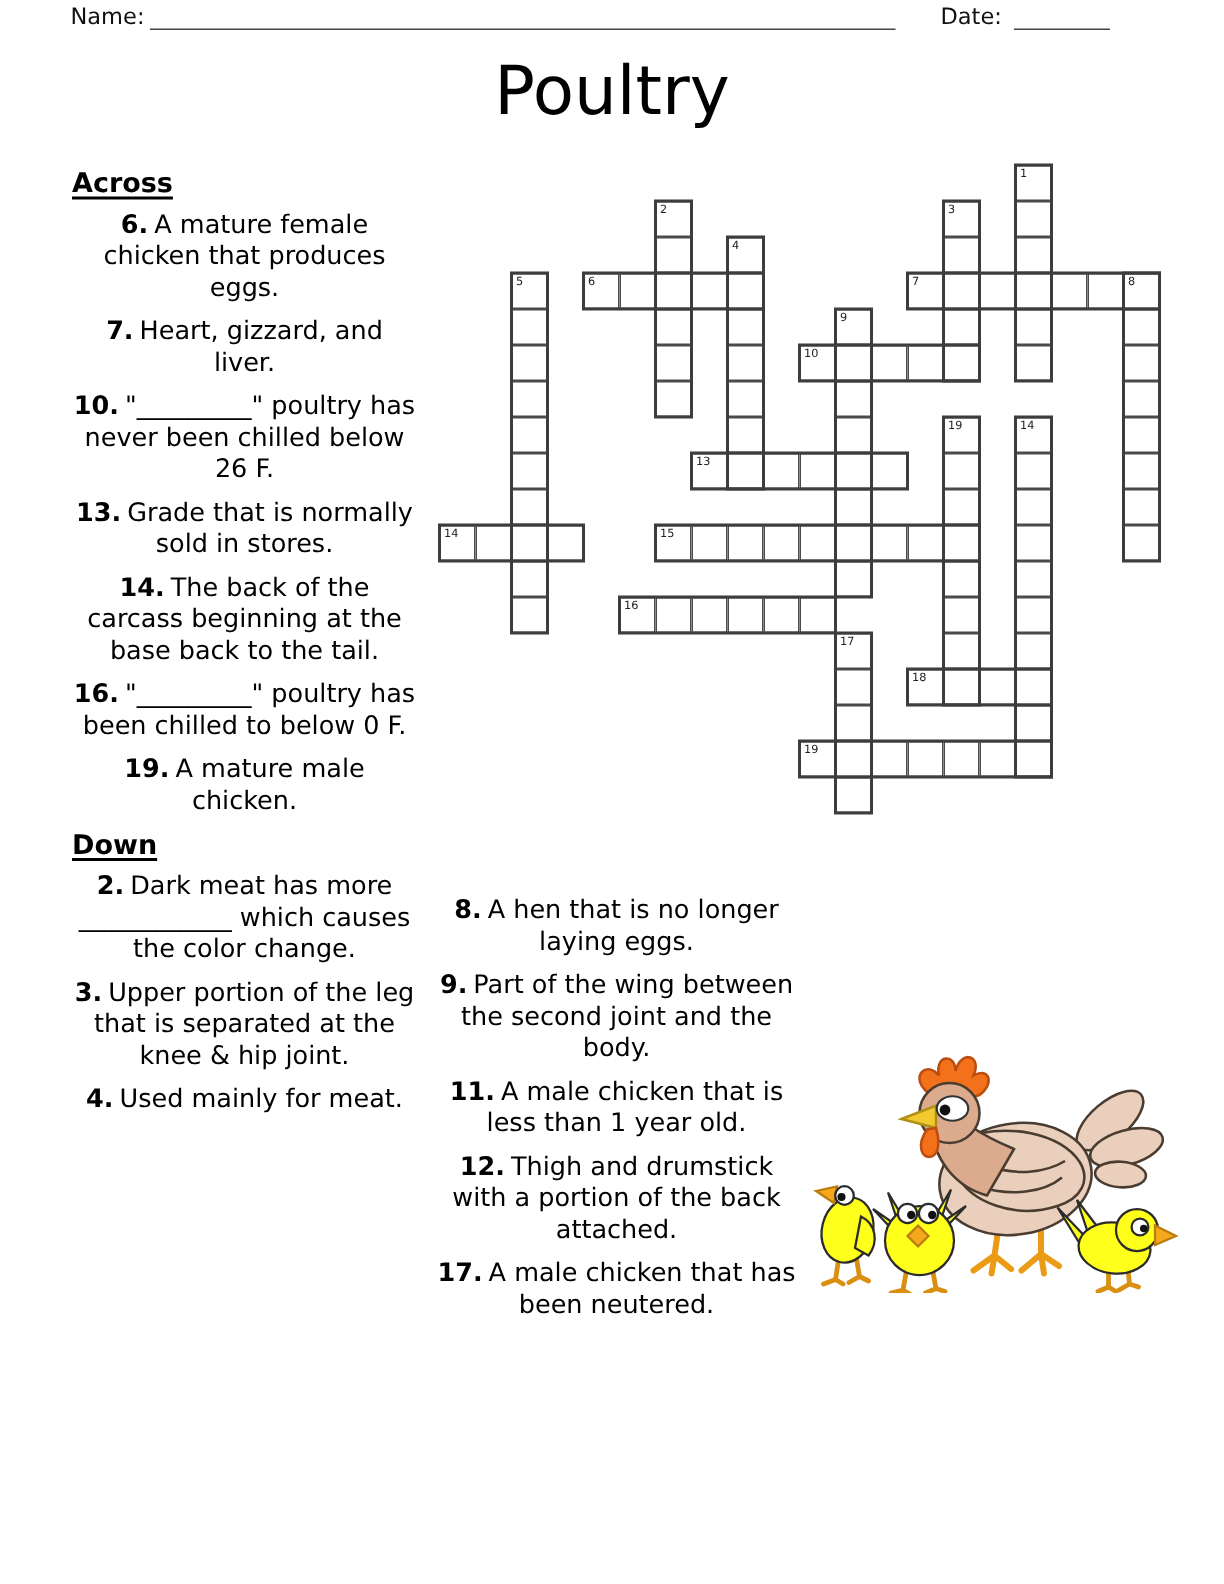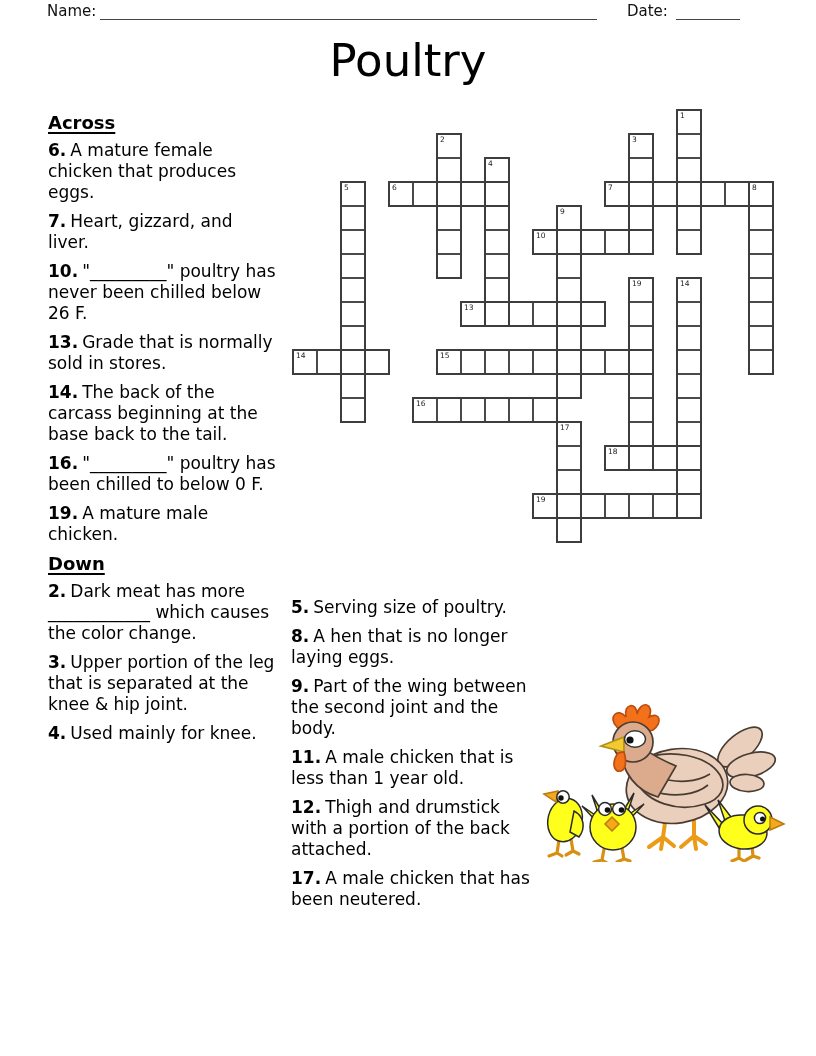--- a/index.html
+++ b/index.html
@@ -14,21 +14,21 @@
   .title{
     position:absolute;top:34px;left:0;width:816px;text-align:center;
     font-size:45px;letter-spacing:0px;color:#000;
   }
   
   .col{position:absolute;font-size:17px;line-height:21px;}
   .col-left{left:48px;top:112px;width:230px;}
   .col-mid{left:291px;top:597px;width:240px;}
   .clue-head{font-size:18px;font-weight:bold;text-decoration:underline;
     text-decoration-thickness:2px;text-underline-offset:3px;margin:0 0 7px 0;}
-  .clue{margin:0 0 8px 0;}
+  .clue{margin:0 0 8px 0;text-align:center;}
   .cnum{font-weight:bold;margin-right:4px;}
   
   .grid{position:absolute;}
   .cell{position:absolute;width:24px;height:24px;box-sizing:border-box;
     background:#fff;border:1px solid #4a4a4a;}
   .word-outline{position:absolute;box-sizing:border-box;
     border:2px solid #3d3d3d;pointer-events:none;z-index:2;}
   .cell-num{position:absolute;z-index:3;font-size:7.5px;line-height:8px;
     color:#222;padding:2px 0 0 3px;}
   
@@ -200,25 +200,24 @@
   <p class="clue"><span class="cnum">6.</span><span>A mature female chicken that produces eggs.</span></p>
   <p class="clue"><span class="cnum">7.</span><span>Heart, gizzard, and liver.</span></p>
   <p class="clue"><span class="cnum">10.</span><span>"_________" poultry has never been chilled below 26 F.</span></p>
   <p class="clue"><span class="cnum">13.</span><span>Grade that is normally sold in stores.</span></p>
   <p class="clue"><span class="cnum">14.</span><span>The back of the carcass beginning at the base back to the tail.</span></p>
   <p class="clue"><span class="cnum">16.</span><span>"_________" poultry has been chilled to below 0 F.</span></p>
   <p class="clue"><span class="cnum">19.</span><span>A mature male chicken.</span></p>
   <p class="clue-head">Down</p>
   <p class="clue"><span class="cnum">2.</span><span>Dark meat has more ____________ which causes the color change.</span></p>
   <p class="clue"><span class="cnum">3.</span><span>Upper portion of the leg that is separated at the knee &amp; hip joint.</span></p>
-  <p class="clue"><span class="cnum">4.</span><span>Used mainly for knee.</span></p>
+  <p class="clue"><span class="cnum">4.</span><span>Used mainly for meat.</span></p>
 </div>
 
 <div class="col col-mid">
-  <p class="clue"><span class="cnum">5.</span><span>Serving size of poultry.</span></p>
   <p class="clue"><span class="cnum">8.</span><span>A hen that is no longer laying eggs.</span></p>
   <p class="clue"><span class="cnum">9.</span><span>Part of the wing between the second joint and the body.</span></p>
   <p class="clue"><span class="cnum">11.</span><span>A male chicken that is less than 1 year old.</span></p>
   <p class="clue"><span class="cnum">12.</span><span>Thigh and drumstick with a portion of the back attached.</span></p>
   <p class="clue"><span class="cnum">17.</span><span>A male chicken that has been neutered.</span></p>
 </div>
 
 <svg class="illus" width="282" height="172" viewBox="0 0 282 172">
 
   <g stroke="#4a3c31" stroke-width="1.7">

